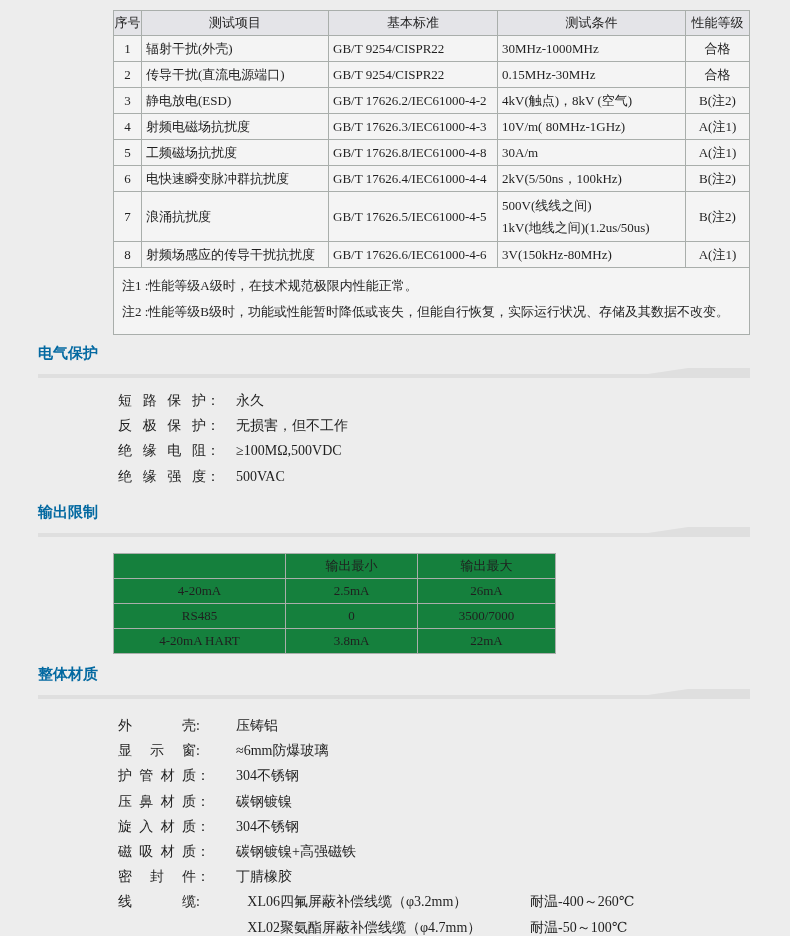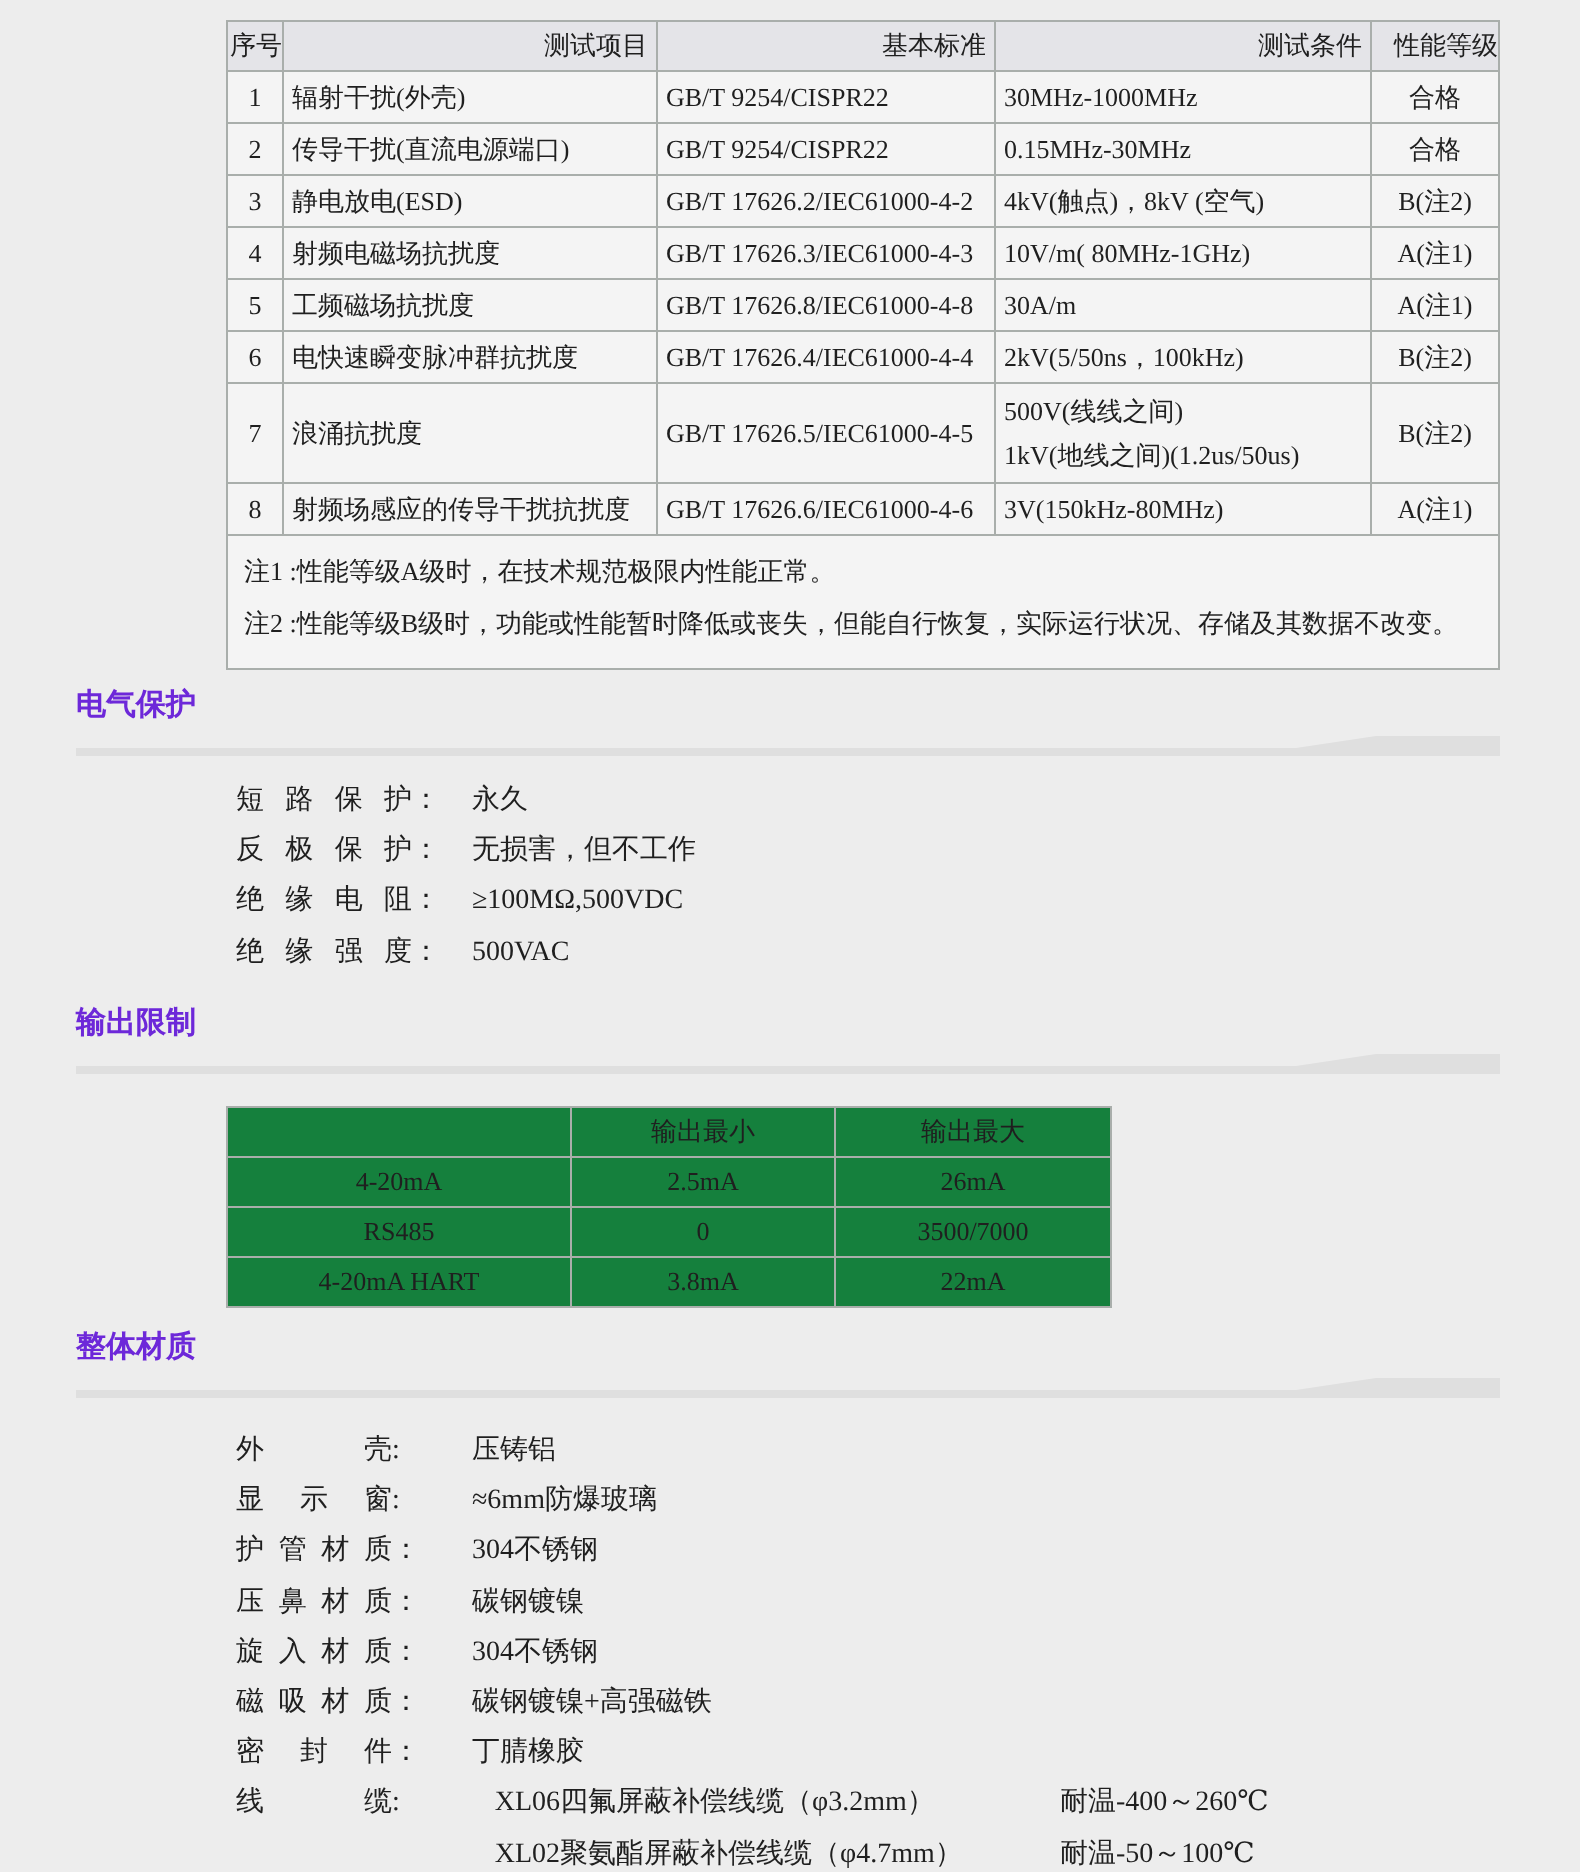--- a/index.html
+++ b/index.html
@@ -11,31 +11,31 @@
     overflow:hidden;
   }
   
   .emc-wrap{position:absolute;left:113px;top:10px;}
   table{border-collapse:collapse;table-layout:fixed;}
   .emc{width:636px;font-size:13px;}
   .emc th,.emc td{
     border:1px solid #a9aeab;background:#f4f4f4;
     padding:1px 4px;font-weight:normal;vertical-align:middle;
   }
-  .emc thead th{background:#e4e4e8;height:22px;text-align:right;}
+  .emc thead th{background:#e4e4e8;height:22px;text-align:center;}
   .emc thead th.tc{padding:1px 0;margin-top:24px;}
   .emc td{height:23px;text-align:left;}
   .emc td.tc{text-align:center;}
   .emc .cond div{line-height:22px;}
   .emc tr.tall td{height:47px;}
   .emc .notes td{height:auto;padding:5px 8px 9px 8px;}
   .emc .notes div{line-height:26px;white-space:nowrap;}
   
   .sec{position:absolute;left:38px;width:712px;}
-  .sec h2{margin:0 0 5px 0;font-size:15px;font-weight:bold;color:#6d28d9;line-height:19px;}
+  .sec h2{margin:0 0 5px 0;font-size:15px;font-weight:bold;color:#0369a1;line-height:19px;}
   .divider{display:block;}
   
   .spec-list{margin-left:80px;}
   .spec-row{display:flex;font-size:14px;line-height:25.2px;white-space:nowrap;}
   .lbl{display:inline-block;text-align:justify;text-align-last:justify;flex:none;}
   .cln{display:inline-block;width:20px;flex:none;}
   .el .spec-list{margin-top:10px;}
   .el .lbl{width:88px;}
   .el .val{padding-left:10px;}
   .mat .spec-list{margin-top:14px;}

